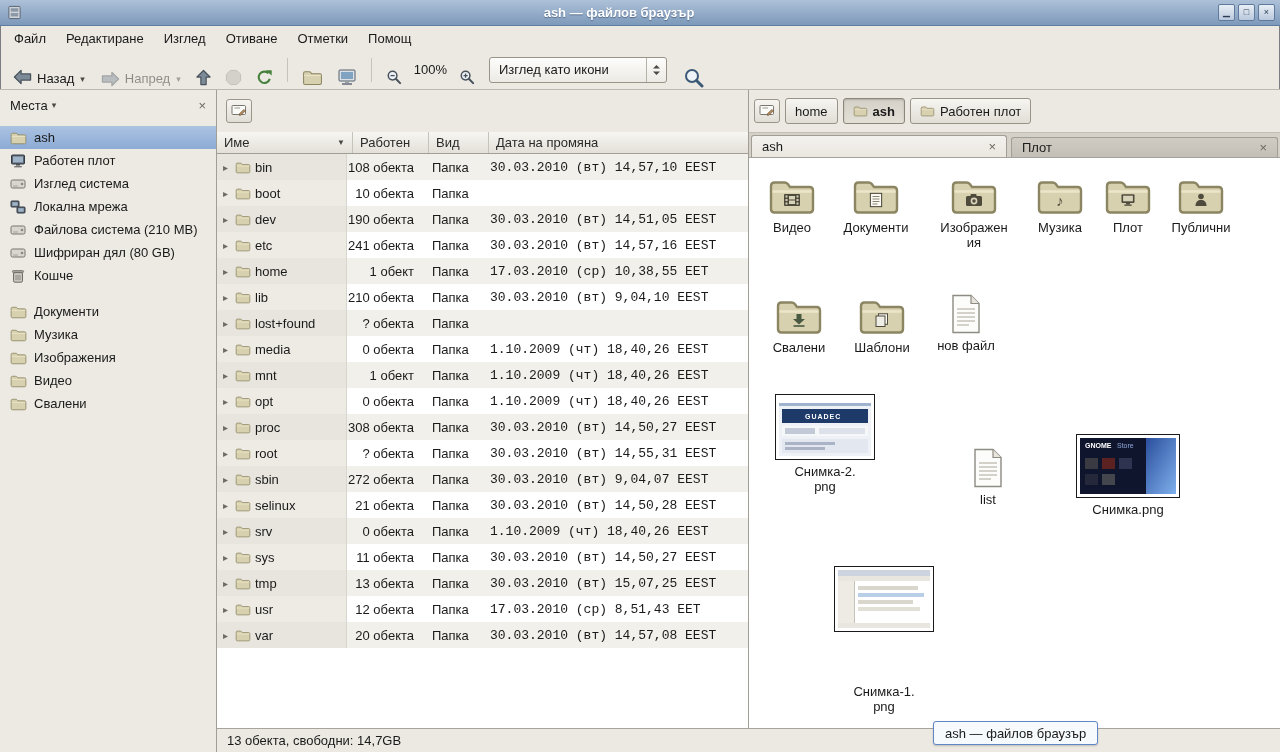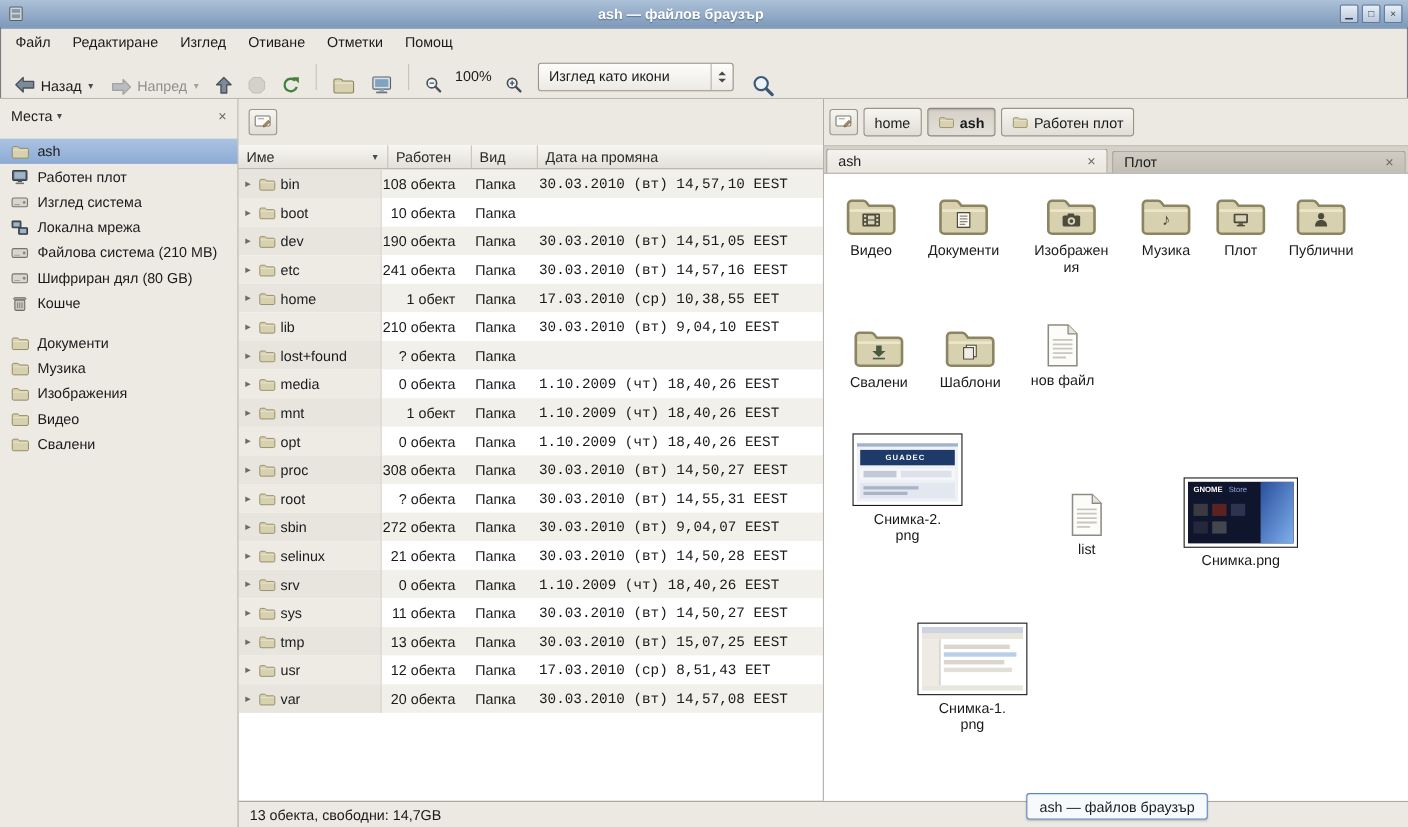--- a/index.html
+++ b/index.html
@@ -882,21 +882,21 @@
 <b style="left:37px;top:4px;color:#8fa7d8;font-size:7px;font-weight:normal;">Store</b>
 <i style="left:5px;top:20px;width:13px;height:11px;background:#3a3a42"></i>
 <i style="left:22px;top:20px;width:13px;height:11px;background:#5c2222"></i>
 <i style="left:39px;top:20px;width:13px;height:11px;background:#2e3350"></i>
 <i style="left:5px;top:36px;width:13px;height:11px;background:#24283a"></i>
 <i style="left:22px;top:36px;width:13px;height:11px;background:#44464e"></i>
 </span>
                 </span>
                 <span class="ivlabel">Снимка.png</span>
               </div>
-              <div class="ivitem" style="left:87px;top:408px;">
+              <div class="ivitem" style="left:87px;top:408px;gap:48px;">
                 <span class="thumb">
                   <span class="timg" style="width:92px;height:58px;background:#fff;">
 <i style="left:0;top:0;width:92px;height:6px;background:#cdd4df"></i>
 <i style="left:0;top:6px;width:92px;height:5px;background:#e9e6df"></i>
 <i style="left:0;top:11px;width:16px;height:42px;background:#eeebe4"></i>
 <i style="left:16px;top:11px;width:1px;height:42px;background:#c5c2b9"></i>
 <i style="left:20px;top:16px;width:60px;height:4px;background:#d9d6cd"></i>
 <i style="left:20px;top:23px;width:66px;height:4px;background:#b9cfe8"></i>
 <i style="left:20px;top:30px;width:55px;height:4px;background:#d9d6cd"></i>
 <i style="left:20px;top:37px;width:62px;height:4px;background:#e2dfd6"></i>

